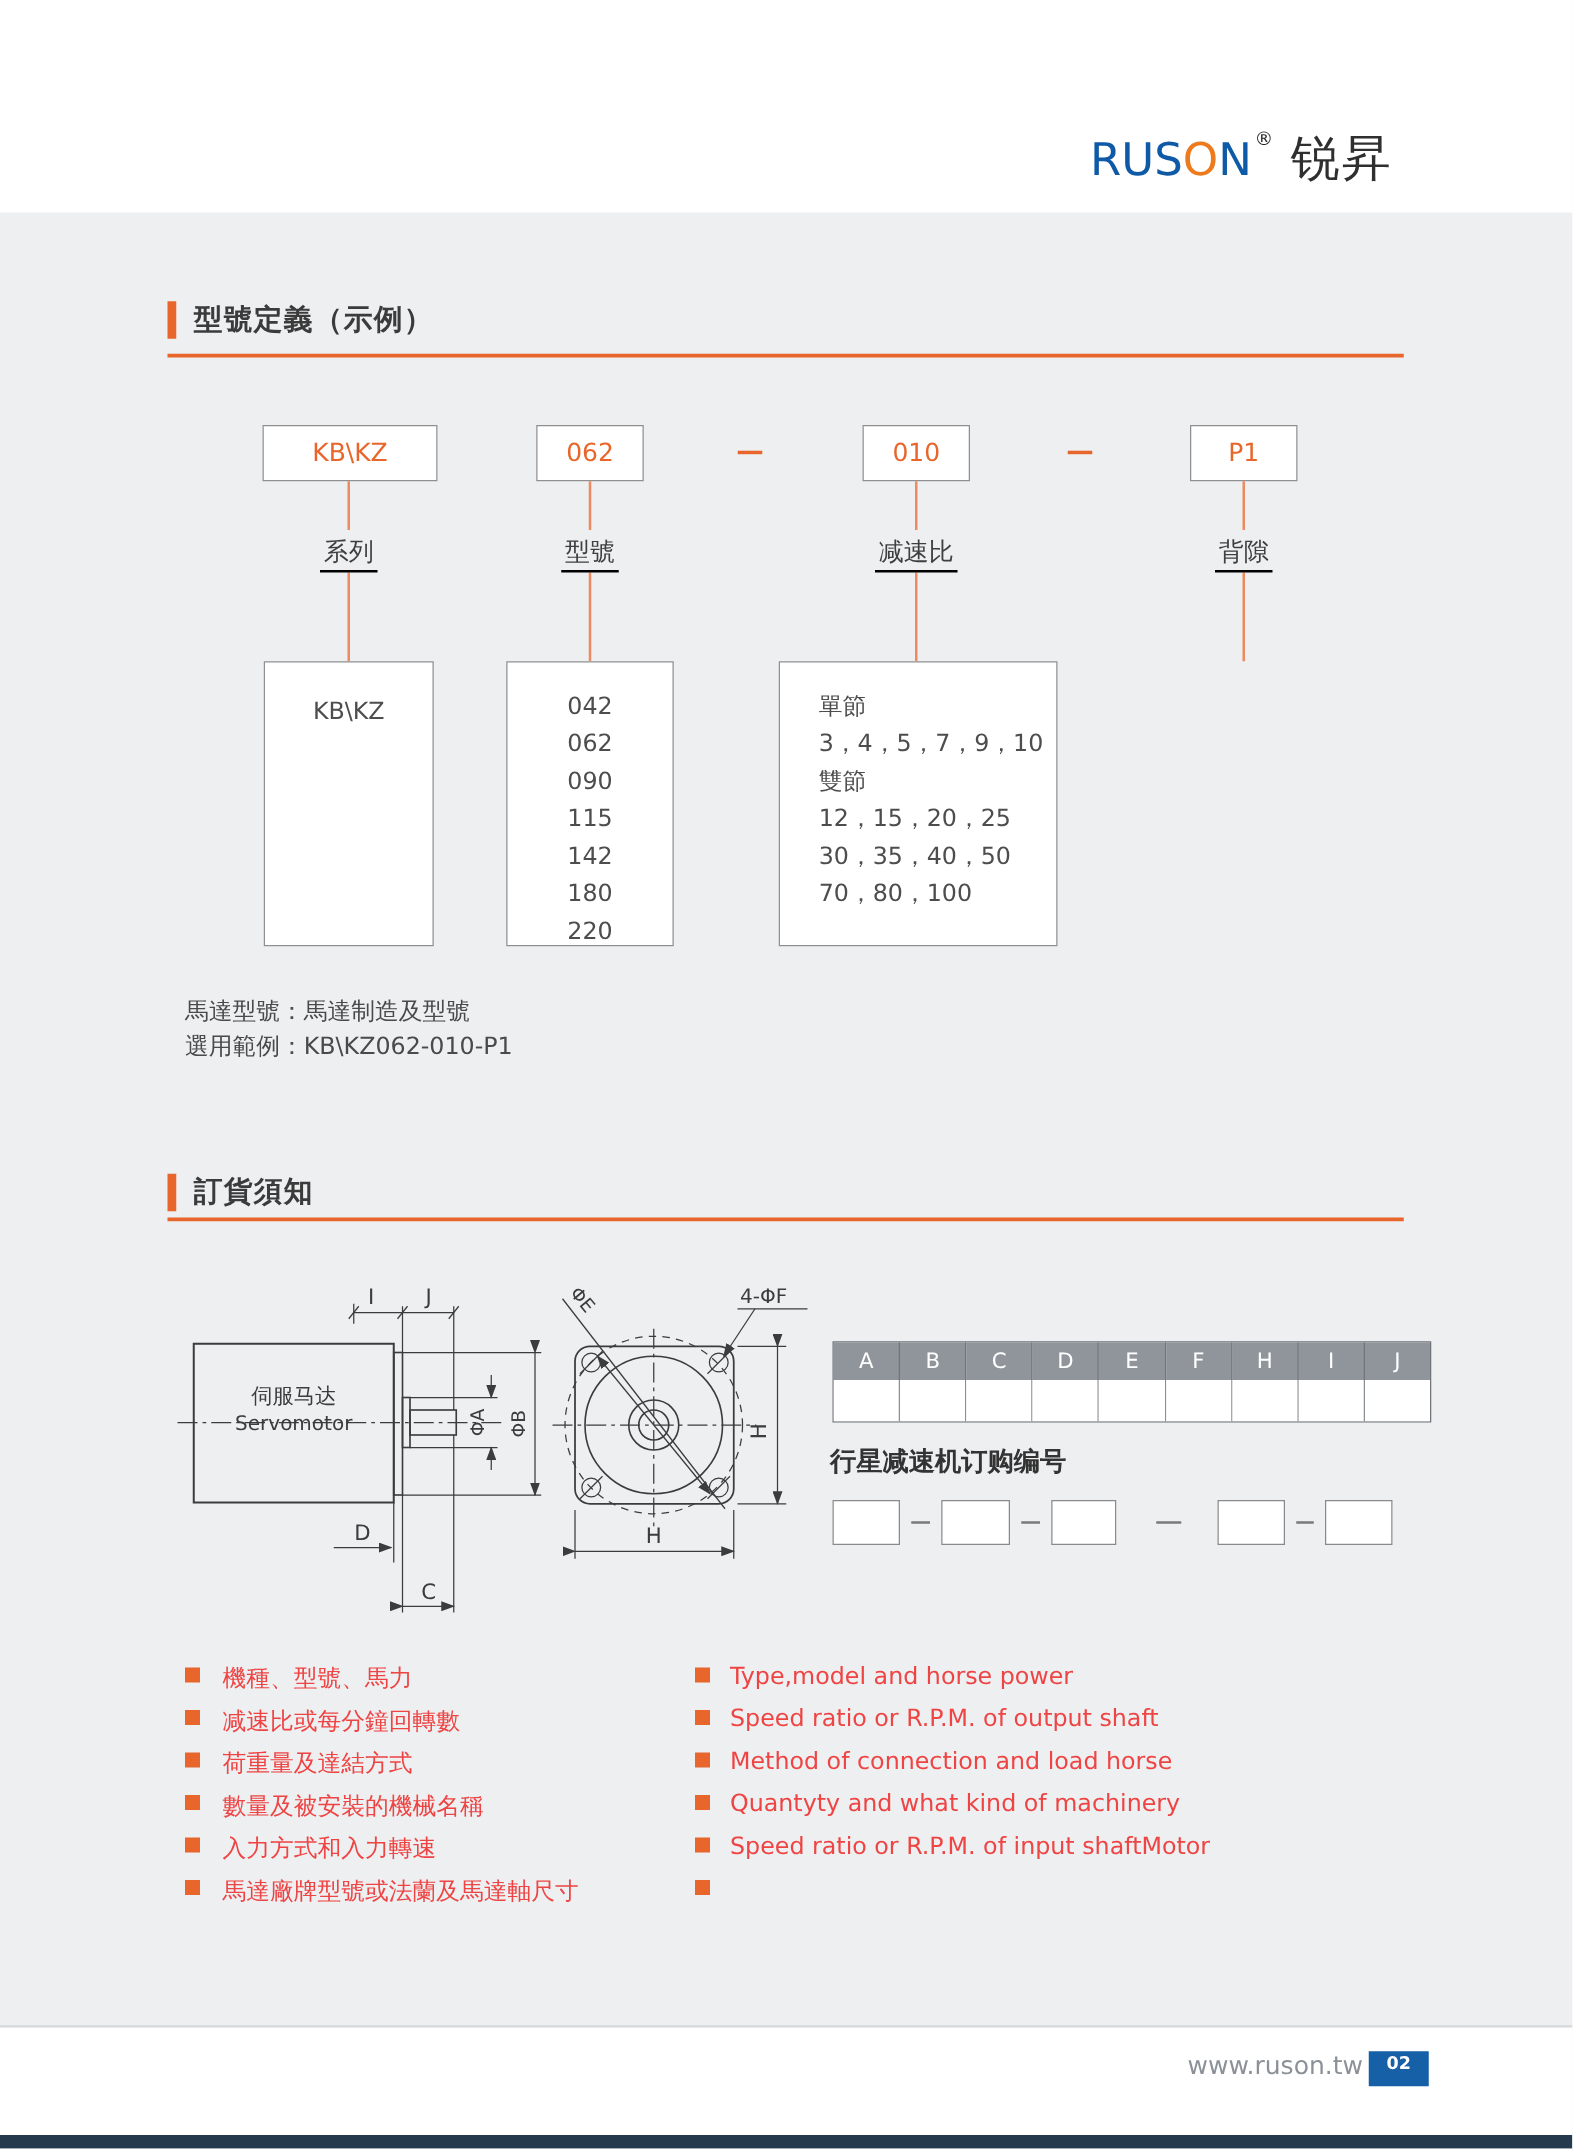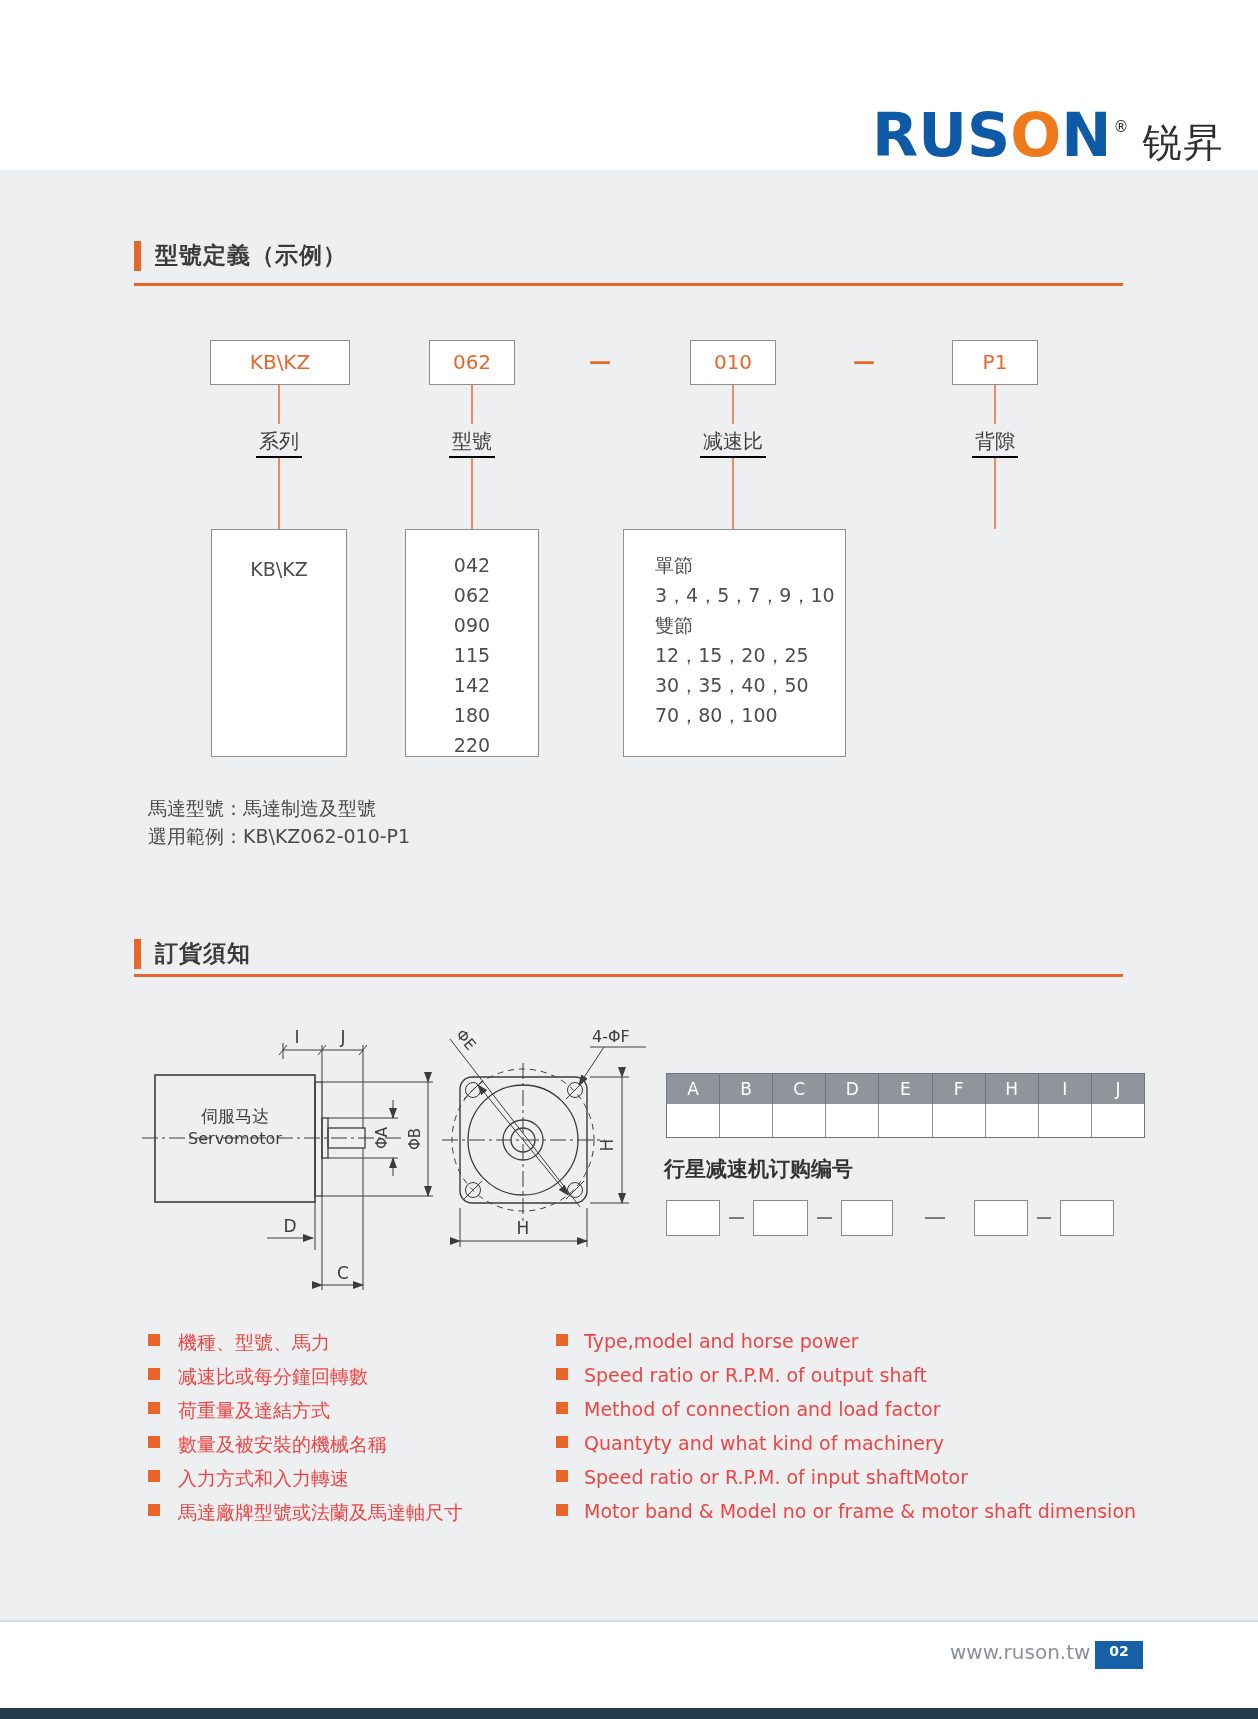--- a/index.html
+++ b/index.html
@@ -2,21 +2,21 @@
 <html><head>
 <meta charset="utf-8">
 <style>
   html,body{margin:0;padding:0;background:#ffffff;}
   #page{position:relative;width:1258px;height:1719px;background:#ffffff;overflow:hidden;
         font-family:"DejaVu Sans","Liberation Sans",sans-serif;color:#3c3c3c;}
   .abs{position:absolute;}
   .gray-panel{left:0;top:170px;width:1258px;height:1450px;background:#EDEFF1;border-bottom:2px solid #D9DCDE;}
   
   .logo{left:872px;top:100px;display:flex;align-items:baseline;}
-  .logo .en{font-size:60px;font-weight:bold;letter-spacing:0px;color:#0E5AA7;}
+  .logo .en{font-size:36px;font-weight:normal;letter-spacing:0px;color:#0E5AA7;}
   .logo .o{color:#EE7A1E;}
   .logo .reg{font-size:15px;color:#2b2b2b;position:relative;top:-24px;margin-left:2px;}
   .logo .cn{font-size:39px;font-weight:normal;color:#2F2F2F;margin-left:14px;letter-spacing:2px;}
   
   .sec-head{display:flex;align-items:center;}
   .sec-bar{width:7px;height:30px;background:#E8662C;margin-right:14px;}
   .sec-title{font-size:23px;font-weight:600;color:#3b3b3b;letter-spacing:1px;}
   .sec-line{height:3px;background:#E8662C;}
   
   .code-box{background:#fff;border:1px solid #8f8f8f;text-align:center;color:#E8662C;font-size:20px;
@@ -255,25 +255,24 @@
   <div class="abs bullet" style="left:148px;top:1470px;"></div>
   <div class="abs li-text" style="left:178px;top:1466px;">入力方式和入力轉速</div>
   <div class="abs bullet" style="left:148px;top:1504px;"></div>
   <div class="abs li-text" style="left:178px;top:1500px;">馬達廠牌型號或法蘭及馬達軸尺寸</div>
 
   <div class="abs bullet" style="left:556px;top:1334px;"></div>
   <div class="abs li-text" style="left:584px;top:1330px;">Type,model and horse power</div>
   <div class="abs bullet" style="left:556px;top:1368px;"></div>
   <div class="abs li-text" style="left:584px;top:1364px;">Speed ratio or R.P.M. of output shaft</div>
   <div class="abs bullet" style="left:556px;top:1402px;"></div>
-  <div class="abs li-text" style="left:584px;top:1398px;">Method of connection and load factor</div>
+  <div class="abs li-text" style="left:584px;top:1398px;">Method of connection and load horse</div>
   <div class="abs bullet" style="left:556px;top:1436px;"></div>
   <div class="abs li-text" style="left:584px;top:1432px;">Quantyty and what kind of machinery</div>
   <div class="abs bullet" style="left:556px;top:1470px;"></div>
   <div class="abs li-text" style="left:584px;top:1466px;">Speed ratio or R.P.M. of input shaftMotor</div>
   <div class="abs bullet" style="left:556px;top:1504px;"></div>
-  <div class="abs li-text" style="left:584px;top:1500px;">Motor band &amp; Model no or frame &amp; motor shaft dimension</div>
 
   <div class="abs f-url" style="left:950px;top:1640px;">www.ruson.tw</div>
   <div class="abs f-badge" style="left:1095px;top:1641px;">02</div>
   <div class="abs f-bar"></div>
 
 </div>
 
 </body></html>

